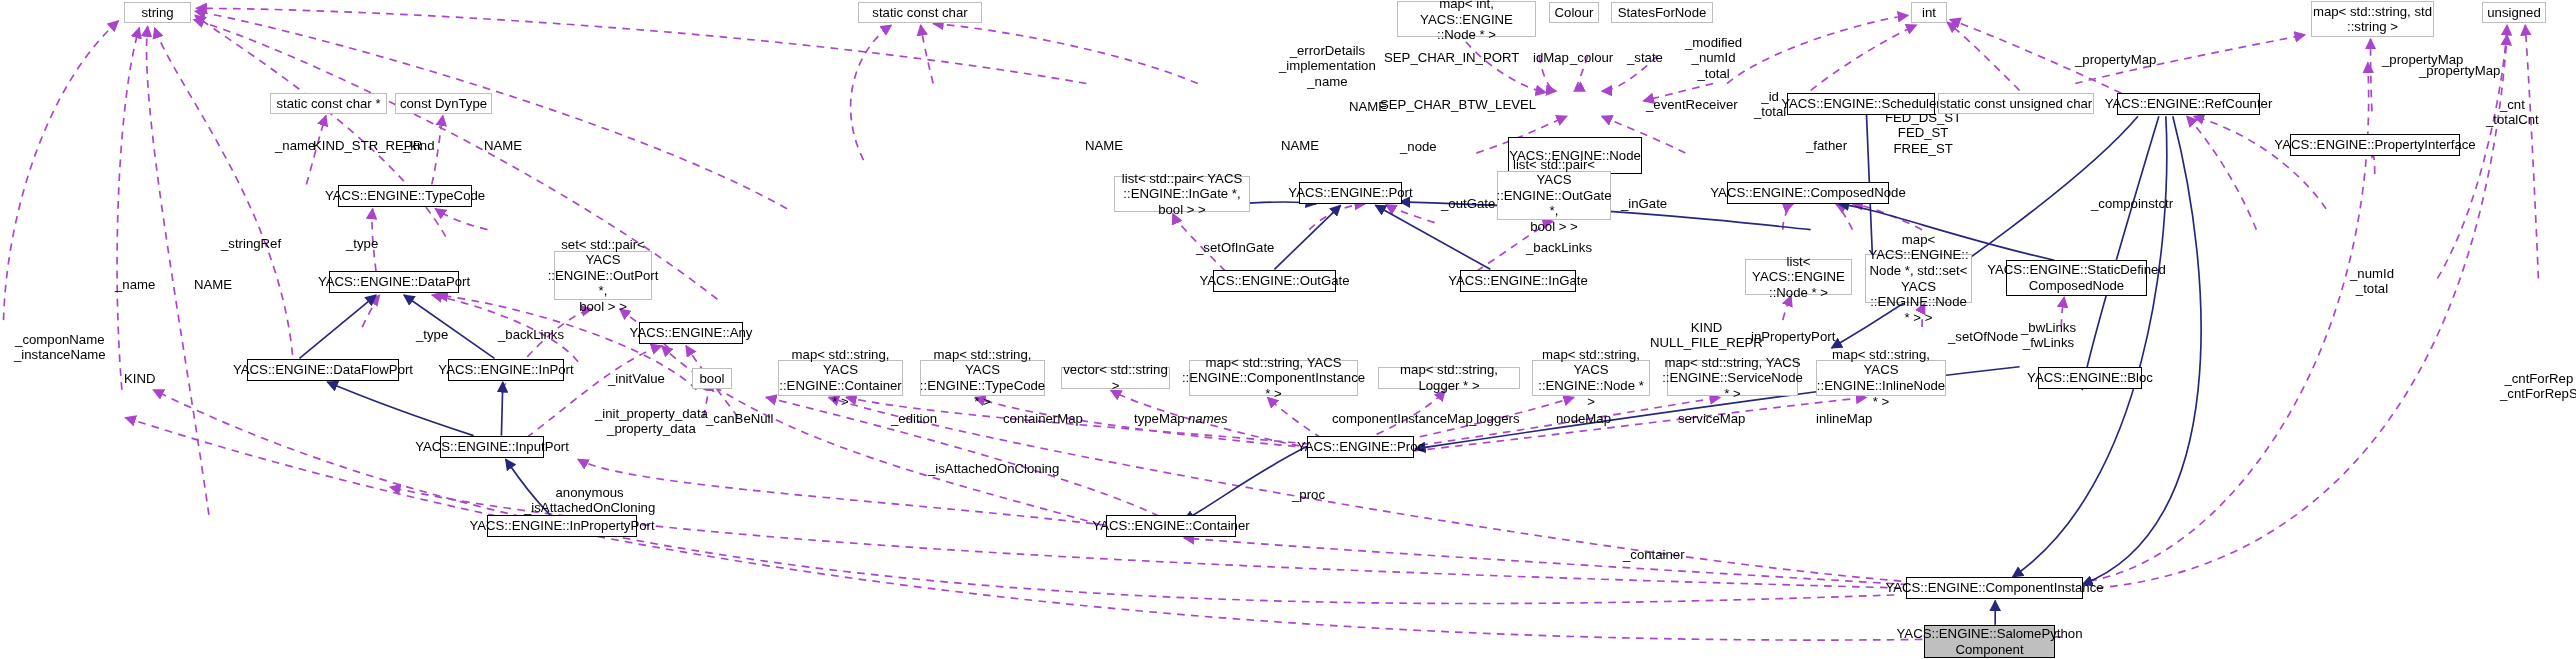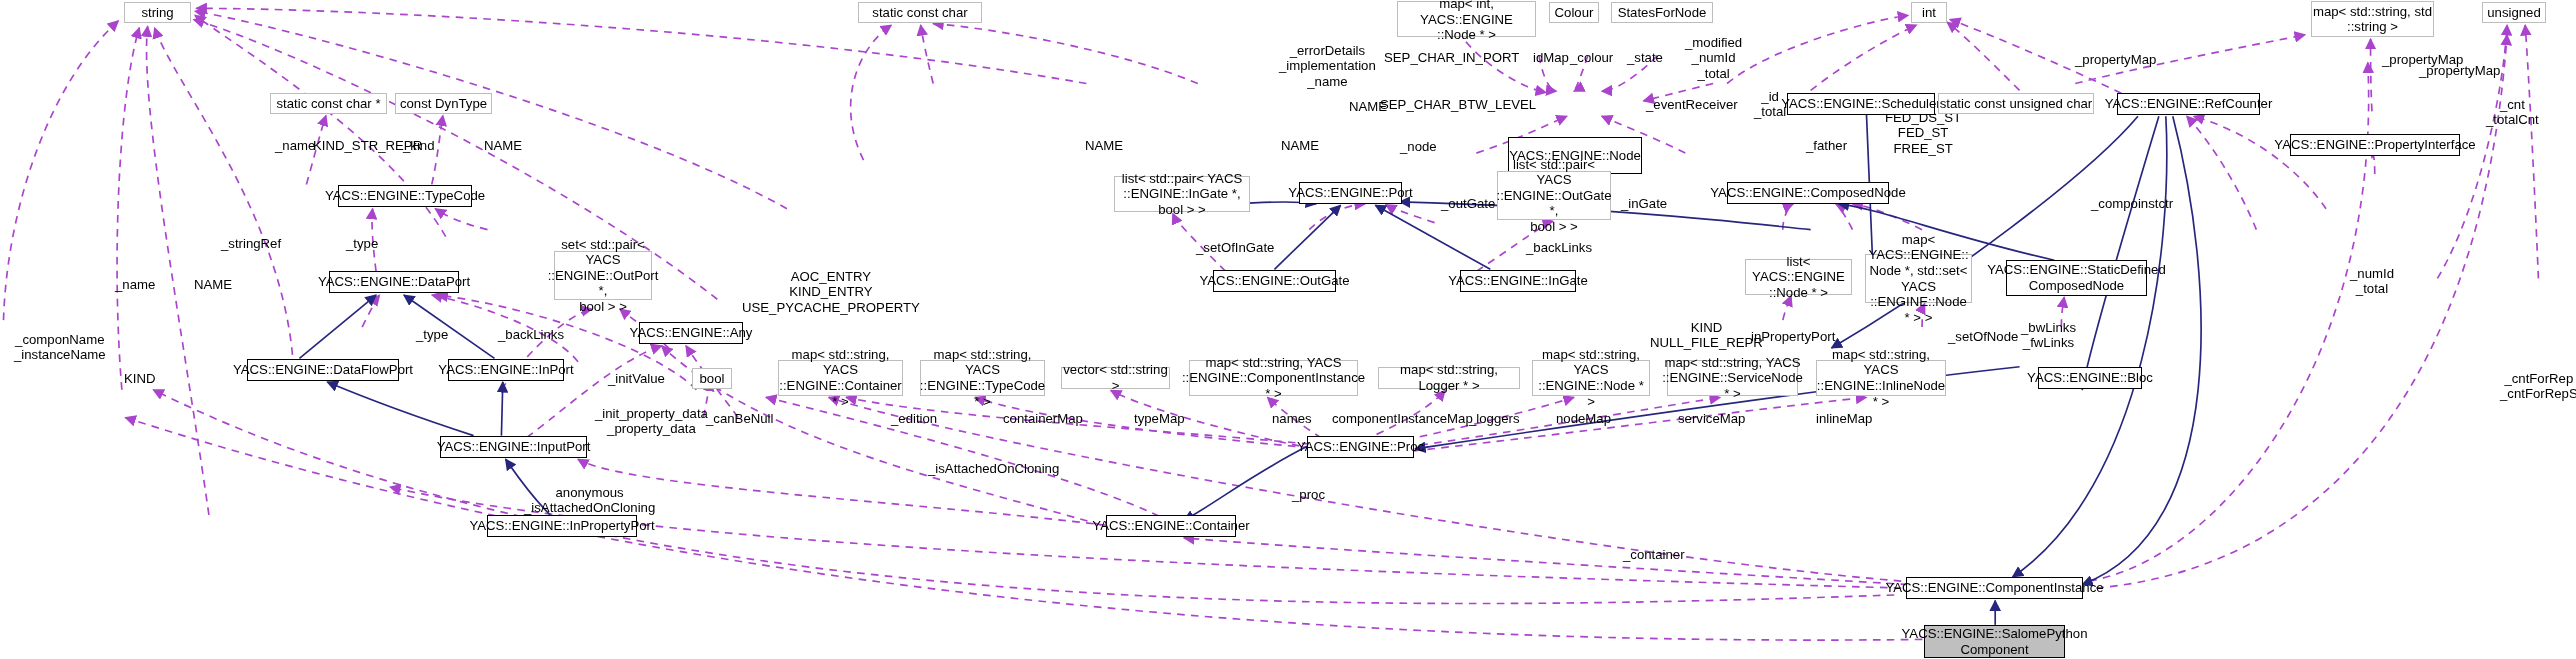--- a/index.html
+++ b/index.html
@@ -230,26 +230,26 @@
     <div class="node plain" style="left: 1189px; top: 360px; width: 169px; height: 36px;">map&lt; std::string, YACS
 ::ENGINE::ComponentInstance * &gt;</div>
     <div class="node plain" style="left: 1378px; top: 367px; width: 142px; height: 22px;">map&lt; std::string, Logger * &gt;</div>
     <div class="node plain" style="left: 1532px; top: 360px; width: 118px; height: 36px;">map&lt; std::string, YACS
 ::ENGINE::Node * &gt;</div>
     <div class="node plain" style="left: 1667px; top: 360px; width: 131px; height: 36px;">map&lt; std::string, YACS
 ::ENGINE::ServiceNode * &gt;</div>
     <div class="node plain" style="left: 1816px; top: 360px; width: 130px; height: 36px;">map&lt; std::string, YACS
 ::ENGINE::InlineNode * &gt;</div>
     <div class="node cls" style="left: 2038px; top: 367px; width: 104px; height: 22px;">YACS::ENGINE::Bloc</div>
-    <div class="node cls" style="left: 440px; top: 436px; width: 147px; height: 22px;">YACS::ENGINE::InputPort</div>
+    <div class="node cls" style="left: 440px; top: 436px; width: 104px; height: 22px;">YACS::ENGINE::InputPort</div>
     <div class="node cls" style="left: 1307px; top: 436px; width: 107px; height: 22px;">YACS::ENGINE::Proc</div>
     <div class="node cls" style="left: 487px; top: 515px; width: 150px; height: 22px;">YACS::ENGINE::InPropertyPort</div>
     <div class="node cls" style="left: 1106px; top: 515px; width: 130px; height: 22px;">YACS::ENGINE::Container</div>
     <div class="node cls" style="left: 1906px; top: 577px; width: 177px; height: 22px;">YACS::ENGINE::ComponentInstance</div>
-    <div class="node root" style="left: 1924px; top: 625px; width: 141px; height: 33px;">YACS::ENGINE::SalomePython
+    <div class="node root" style="left: 1924px; top: 625px; width: 131px; height: 33px;">YACS::ENGINE::SalomePython
 Component</div>
     <div class="elabel" style="left: 275px; top: 138px;">_name</div>
     <div class="elabel" style="left: 313px; top: 138px;">KIND_STR_REPR</div>
     <div class="elabel" style="left: 403px; top: 138px;">_kind</div>
     <div class="elabel" style="left: 484px; top: 138px;">NAME</div>
     <div class="elabel" style="left: 1085px; top: 138px;">NAME</div>
     <div class="elabel" style="left: 1281px; top: 138px;">NAME</div>
     <div class="elabel" style="left: 1349px; top: 99px;">NAME</div>
     <div class="elabel" style="left: 1400px; top: 139px;">_node</div>
     <div class="elabel" style="left: 1806px; top: 138px;">_father</div>
@@ -278,40 +278,37 @@
     <div class="elabel" style="left: 2350px; top: 266px;">_numId
 _total</div>
     <div class="elabel" style="left: 221px; top: 236px;">_stringRef</div>
     <div class="elabel" style="left: 346px; top: 236px;">_type</div>
     <div class="elabel" style="left: 115px; top: 277px;">_name</div>
     <div class="elabel" style="left: 194px; top: 277px;">NAME</div>
     <div class="elabel" style="left: 1196px; top: 240px;">_setOfInGate</div>
     <div class="elabel" style="left: 1441px; top: 196px;">_outGate</div>
     <div class="elabel" style="left: 1621px; top: 196px;">_inGate</div>
     <div class="elabel" style="left: 1526px; top: 240px;">_backLinks</div>
-    <div class="elabel" style="left: 742px; top: 269px;">AOC_ENTRY
-KIND_ENTRY
-USE_PYCACHE_PROPERTY</div>
     <div class="elabel" style="left: 1650px; top: 320px;">KIND
 NULL_FILE_REPR</div>
     <div class="elabel" style="left: 1751px; top: 329px;">inPropertyPort</div>
     <div class="elabel" style="left: 1948px; top: 329px;">_setOfNode</div>
     <div class="elabel" style="left: 2021px; top: 320px;">_bwLinks
 _fwLinks</div>
     <div class="elabel" style="left: 498px; top: 327px;">_backLinks</div>
     <div class="elabel" style="left: 416px; top: 327px;">_type</div>
     <div class="elabel" style="left: 124px; top: 371px;">KIND</div>
     <div class="elabel" style="left: 608px; top: 371px;">_initValue</div>
     <div class="elabel" style="left: 595px; top: 406px;">_init_property_data
 _property_data</div>
     <div class="elabel" style="left: 706px; top: 411px;">_canBeNull</div>
     <div class="elabel" style="left: 891px; top: 411px;">_edition</div>
     <div class="elabel" style="left: 1003px; top: 411px;">containerMap</div>
     <div class="elabel" style="left: 1134px; top: 411px;">typeMap</div>
-    <div class="elabel" style="left: 1272px; top: 411px;">names</div>
+    <div class="elabel" style="left: 1188px; top: 411px; font-style: italic;">names</div>
     <div class="elabel" style="left: 1332px; top: 411px;">componentInstanceMap</div>
     <div class="elabel" style="left: 1469px; top: 411px;">_loggers</div>
     <div class="elabel" style="left: 1556px; top: 411px;">nodeMap</div>
     <div class="elabel" style="left: 1678px; top: 411px;">serviceMap</div>
     <div class="elabel" style="left: 1816px; top: 411px;">inlineMap</div>
     <div class="elabel" style="left: 928px; top: 461px;">_isAttachedOnCloning</div>
     <div class="elabel" style="left: 524px; top: 485px;">anonymous
 _isAttachedOnCloning</div>
     <div class="elabel" style="left: 14px; top: 332px;">_componName
 _instanceName</div>

